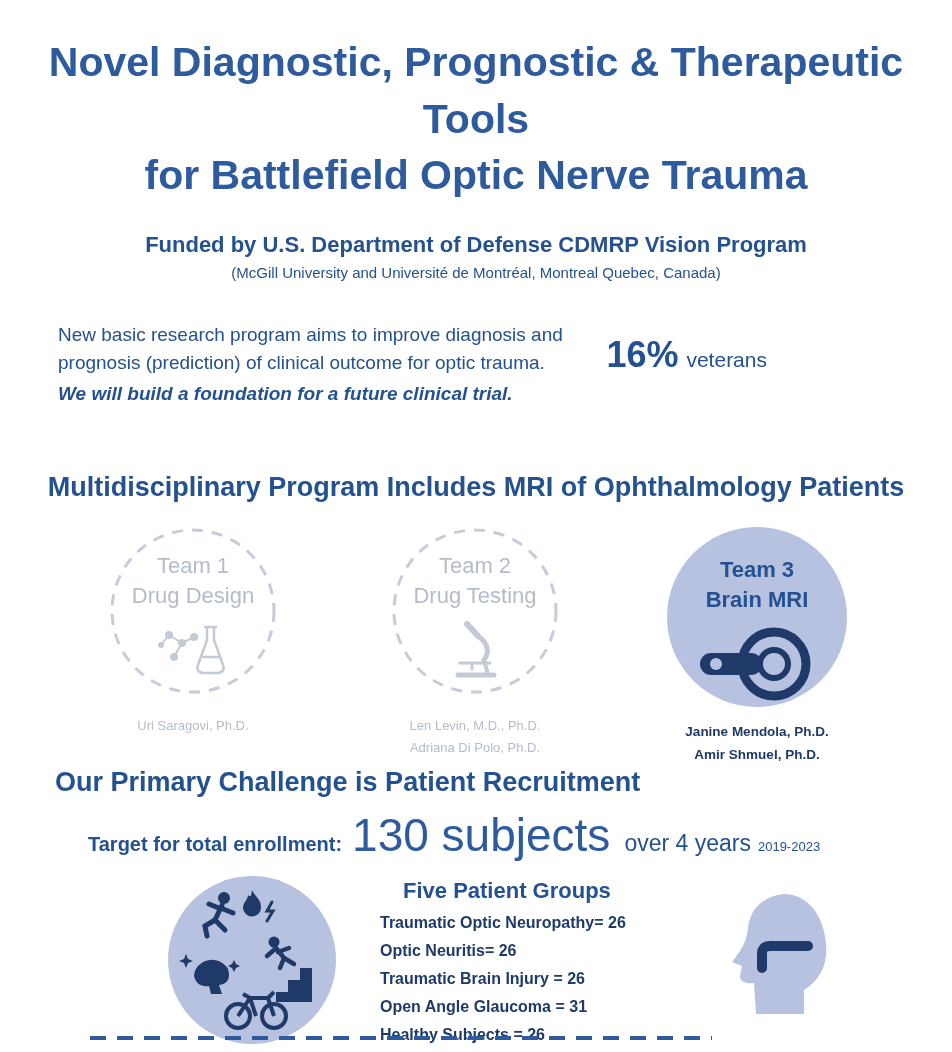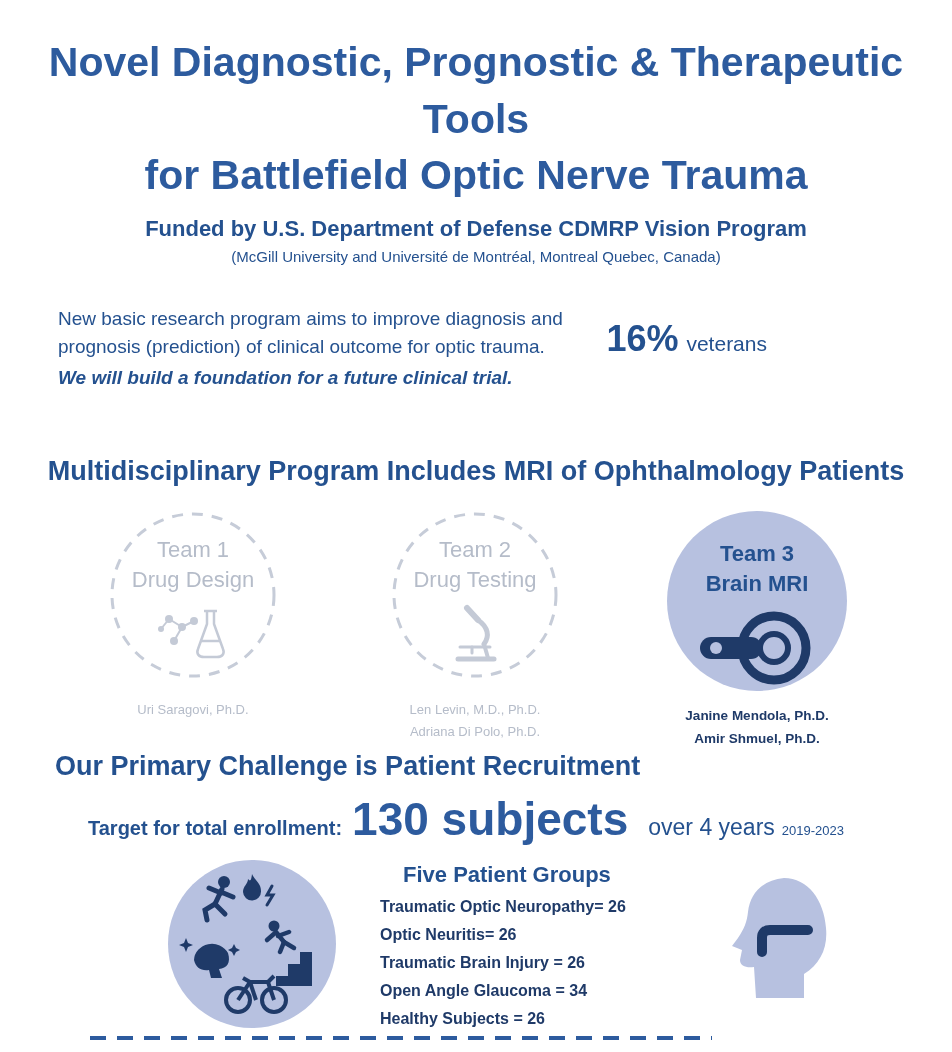--- a/index.html
+++ b/index.html
@@ -1,21 +1,21 @@
 <!DOCTYPE html>
 <html><head>
 <meta charset="utf-8">
 <style>
   * { margin:0; padding:0; box-sizing:border-box; }
   html,body { background:#ffffff; }
   body { font-family:"Liberation Sans", sans-serif; }
   .poster { position:relative; width:952px; height:1052px; background:#ffffff; overflow:hidden; margin:0 auto; }
 
   .title { text-align:center; color:#2d5b9e; font-size:41px; font-weight:600; line-height:1.38; padding-top:34px; }
-  .funding { text-align:center; color:#24518f; font-size:22px; font-weight:600; margin-top:12px; }
+  .funding { text-align:center; color:#24518f; font-size:22px; font-weight:600; margin-top:28px; }
   .affiliation { text-align:center; color:#24518f; font-size:15px; margin-top:6px; }
 
   .intro-row { display:flex; padding:0 58px; margin-top:40px;gap:12px; }
   .intro-text { width:552px; color:#24518f; font-size:19px; line-height:1.5; }
   .intro-italic { font-style:italic; font-weight:600; margin-top:2px; }
   .stat { margin-left:auto; width:296px; color:#24518f; font-size:21px; line-height:1.42; }
   .stat-line2 { margin-top:8px; }
   .stat-value { font-size:36px; font-weight:600; margin-right:8px; }
 
   .section-heading1 { text-align:center; color:#24518f; font-size:27px; font-weight:600; margin-top:64px; }
@@ -28,21 +28,21 @@
                  color:#b5bcc9; font-size:22px; line-height:1.35; }
   .team-circle .dash-ring { position:absolute; left:0; top:0; }
   .team-circle.solid { background:#b7c1e0; color:#24518f; width:180px; height:180px; padding-top:28px; font-weight:600; }
   .team-icon { margin-top:8px; }
   .team-members { margin-top:20px; font-size:13px; color:#b5bcc9; text-align:center; line-height:1.7; }
   .team-members.bold { color:#1f3a68; font-weight:700; font-size:13.5px; margin-top:14px; }
   .team-members span { display:block; }
 
   .target-line { padding-left:88px; margin-top:10px; color:#24518f; display:flex; align-items:baseline; }
   .target-label { font-size:20px; font-weight:600; }
-  .target-value { font-size:46px; color:#2d5b9e; font-weight:700; margin:0 20px 0 10px; }
+  .target-value { font-size:46px; color:#2d5b9e; font-weight:400; margin:0 14px 0 10px; }
   .target-duration { font-size:23px; }
   .target-years { font-size:13px; margin-left:7px; }
 
   .bottom-row { display:flex; margin-top:14px; padding-left:168px; align-items:flex-start; }
   .trauma-circle { width:168px; height:168px; border-radius:50%; background:#b7c1e0; flex-shrink:0;
                    display:flex; align-items:center; justify-content:center; }
   .groups { margin-left:44px; width:300px; }
   .groups-heading { color:#24518f; font-size:22px; font-weight:600; margin-top:2px;margin-left:23px; }
   .group-item { color:#1f3a68; font-weight:700; font-size:16px; margin-top:10px; }
   .head-wrap { margin-left:44px; margin-top:14px; }
@@ -215,21 +215,21 @@
           </g>
         </g>
       </svg>
     </div>
 
     <div class="groups">
       <div class="groups-heading">Five Patient Groups</div>
       <div class="group-item">Traumatic Optic Neuropathy= 26</div>
       <div class="group-item">Optic Neuritis= 26</div>
       <div class="group-item">Traumatic Brain Injury = 26</div>
-      <div class="group-item">Open Angle Glaucoma = 34</div>
+      <div class="group-item">Open Angle Glaucoma = 31</div>
       <div class="group-item">Healthy Subjects = 26</div>
     </div>
 
     <div class="head-wrap">
       <svg width="104" height="126" viewBox="0 0 104 126">
         <path d="M60 4 C 38 6 26 20 24 38 C 23 48 20 55 14 64 L 8 72 L 18 76 L 16 86 C 16 92 22 94 30 93 L 32 124 L 80 124 L 80 100 C 96 90 104 74 102 54 C 100 26 84 4 60 4 Z" fill="#b7c1e0"></path>
         <path d="M38 78 L38 64 Q38 56 46 56 L84 56" fill="none" stroke="#1f3a68" stroke-width="10" stroke-linecap="round"></path>
       </svg>
     </div>
 

